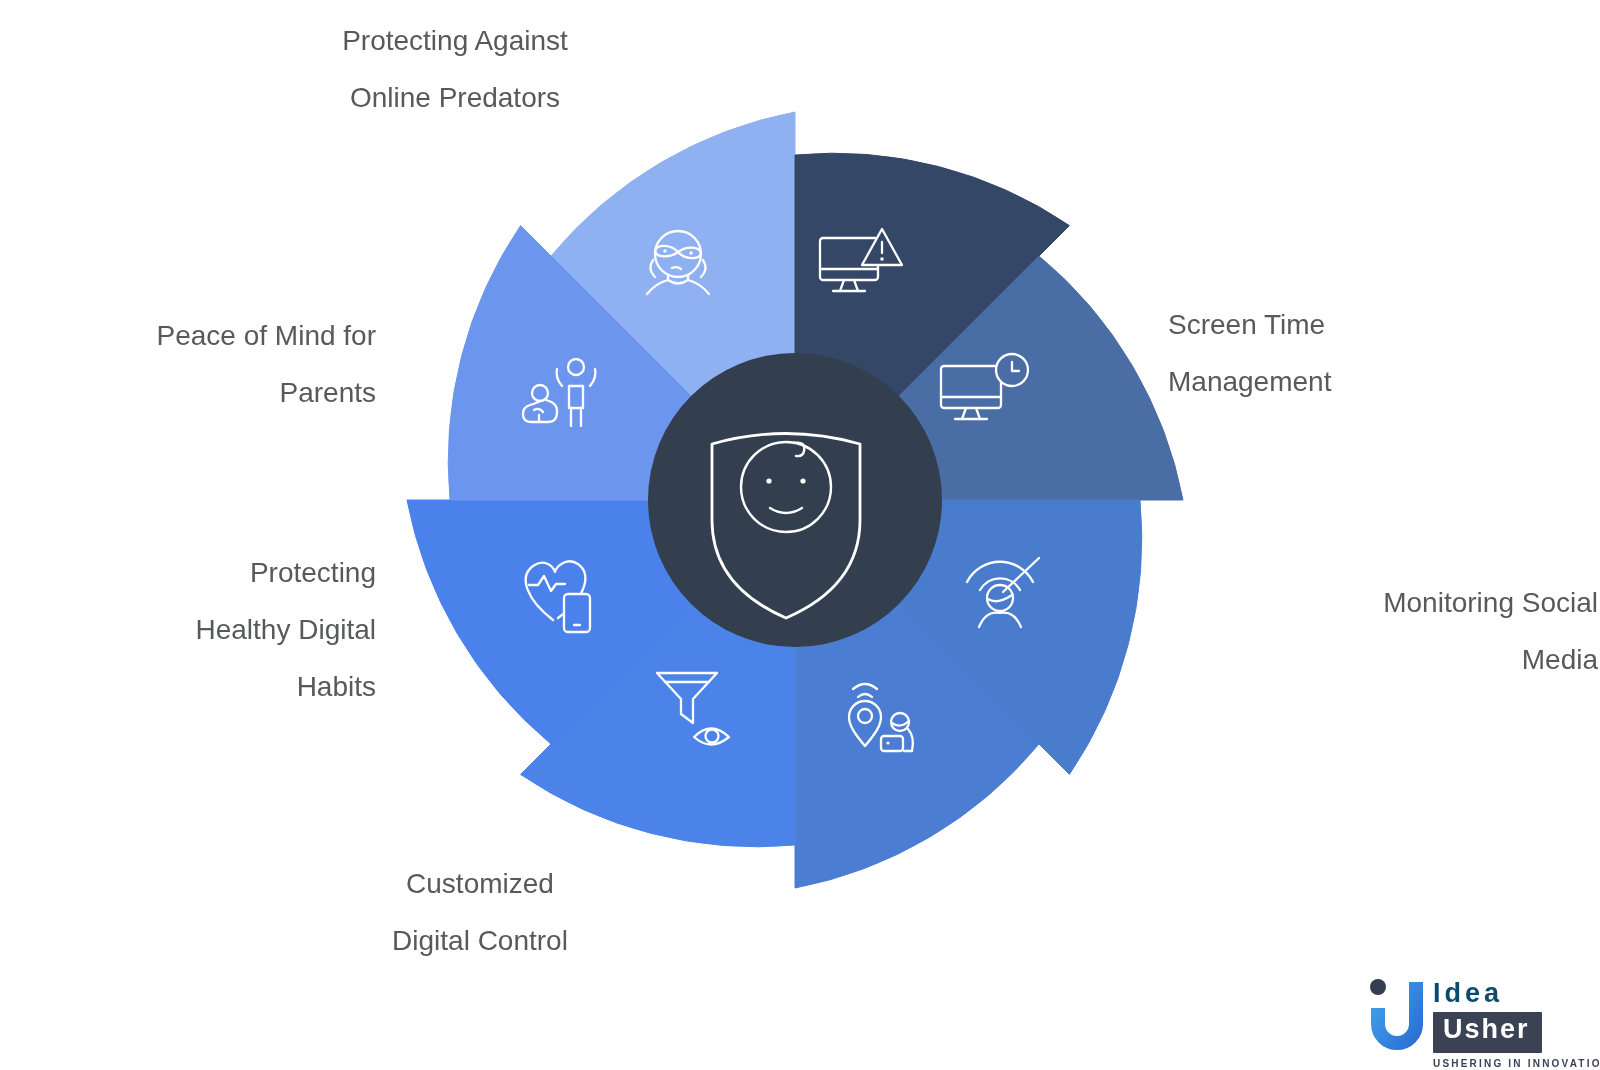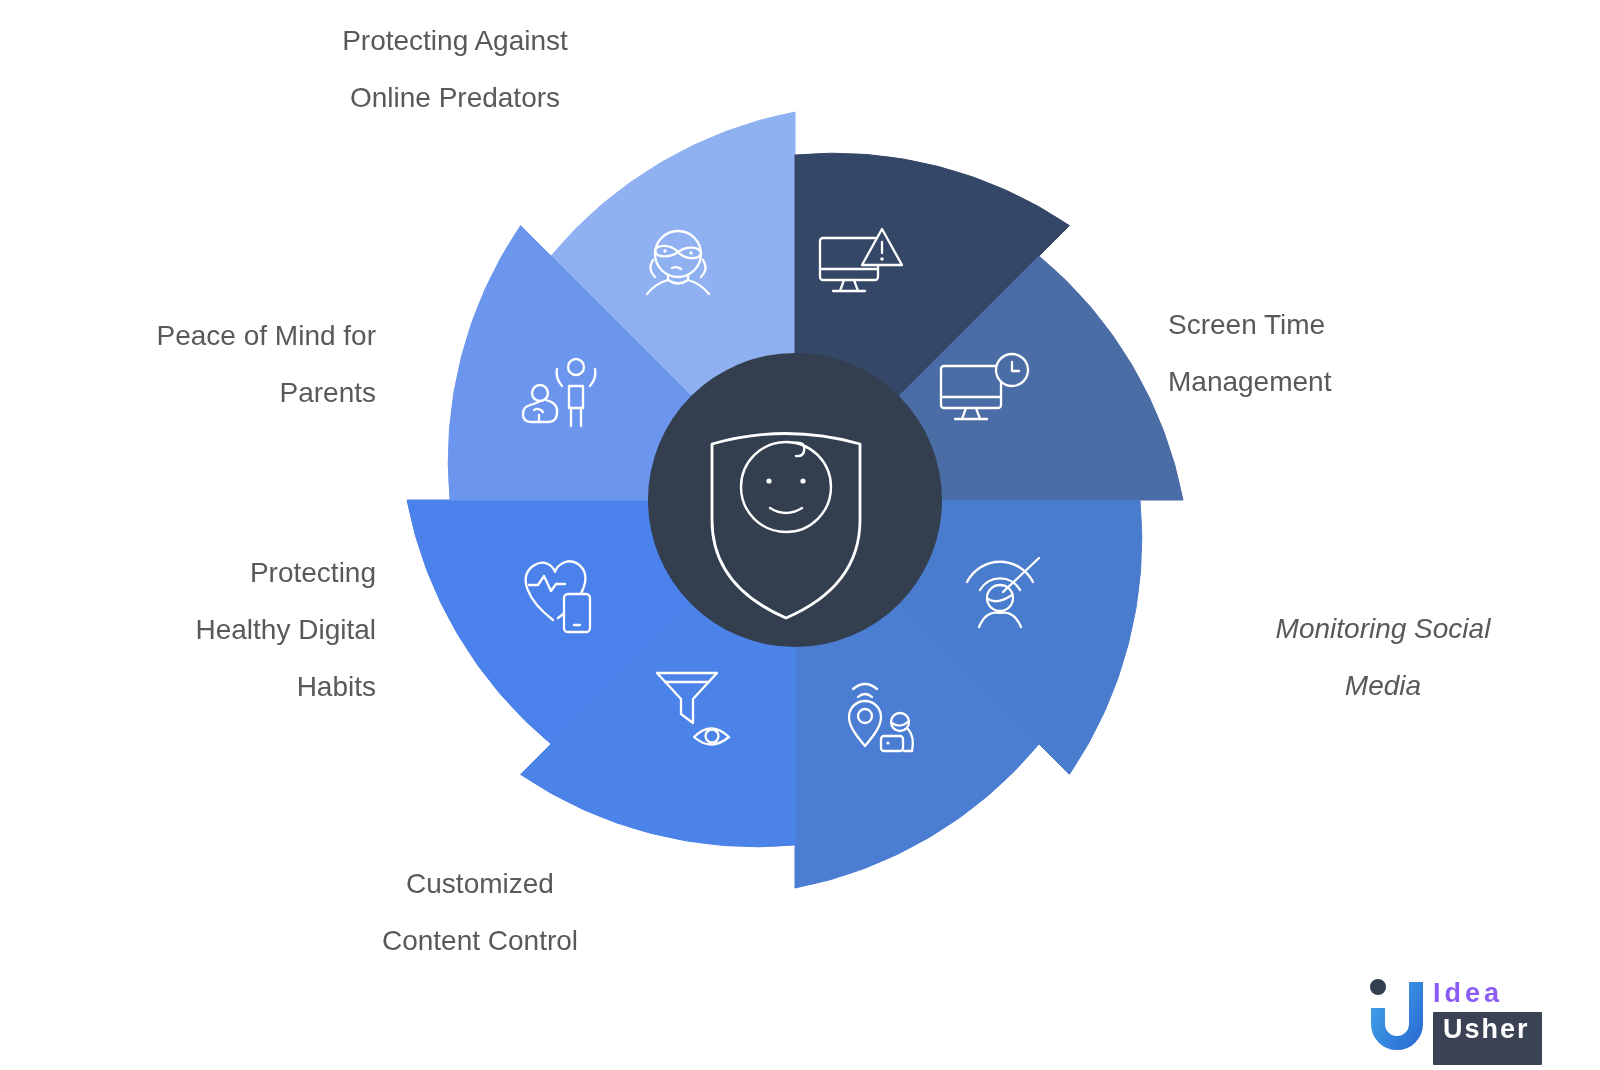--- a/index.html
+++ b/index.html
@@ -3,31 +3,31 @@
 <meta charset="utf-8">
 <style>
   html,body{margin:0;padding:0;background:#fff;}
   #stage{position:relative;width:1600px;height:1070px;background:#fff;overflow:hidden;
          font-family:"Liberation Sans",sans-serif;}
   #wheel-svg{position:absolute;left:0;top:0;}
   .lbl{position:absolute;font-size:28px;line-height:57px;color:#58595B;white-space:pre-line;}
   #lbl-predators{left:230px;top:12px;width:450px;text-align:center;}
   #lbl-rising{left:915px;top:12px;width:420px;text-align:left;}
   #lbl-screen{left:1168px;top:296px;width:420px;text-align:left;}
-  #lbl-monitoring{left:1168px;top:600px;width:430px;text-align:center;font-style:italic;}
+  #lbl-monitoring{left:1168px;top:574px;width:430px;text-align:right;}
   #lbl-location{left:915px;top:855px;width:460px;text-align:left;}
   #lbl-content{left:280px;top:855px;width:400px;text-align:center;}
   #lbl-healthy{left:60px;top:544px;width:316px;text-align:right;}
   #lbl-peace{left:55px;top:295px;width:321px;text-align:right;margin-top:12px;}
   #logo{position:absolute;left:1363px;top:972px;display:flex;align-items:flex-start;}
   #logo-mark{flex:0 0 auto;}
   #logo-texts{margin-left:4px;display:flex;flex-direction:column;align-items:flex-start;}
-  #logo-idea{color:#8b5cf6;font-size:27px;font-weight:bold;letter-spacing:4px;margin-top:6px;}
+  #logo-idea{color:#0c4a6e;font-size:27px;font-weight:bold;letter-spacing:4px;margin-top:6px;}
   #logo-usher-box{background:#3a4254;color:#ffffff;font-size:27px;font-weight:bold;
-                  letter-spacing:2px;padding:2px 12px 20px 10px;margin-top:3px;border-radius:1px;}
+                  letter-spacing:2px;padding:2px 12px 8px 10px;margin-top:3px;border-radius:1px;}
   #logo-tagline{color:#3a4254;font-size:10px;font-weight:bold;letter-spacing:2.2px;margin-top:5px;white-space:nowrap;}
   .ic{stroke:#ffffff;stroke-width:2.3;fill:none;stroke-linecap:round;stroke-linejoin:round;}
   .ic-center{stroke:#ffffff;stroke-width:2.8;fill:none;stroke-linecap:round;stroke-linejoin:round;}
 </style>
 </head>
 <body>
 
 <div id="stage">
 
   <svg id="wheel-svg" width="1600" height="1070" viewBox="0 0 1600 1070">
@@ -133,21 +133,21 @@
     </g>
   </svg>
 
   <div class="lbl" id="lbl-predators">Protecting Against
 Online Predators</div>
   <div class="lbl" id="lbl-screen">Screen Time
 Management</div>
   <div class="lbl" id="lbl-monitoring">Monitoring Social
 Media</div>
   <div class="lbl" id="lbl-content">Customized
-Content Control</div>
+Digital Control</div>
   <div class="lbl" id="lbl-healthy">Protecting
 Healthy Digital
 Habits</div>
   <div class="lbl" id="lbl-peace">Peace of Mind for
 Parents</div>
 
   <div id="logo">
     <svg id="logo-mark" width="66" height="92" viewBox="0 0 66 92">
       <defs>
         <linearGradient id="ug" x1="0" y1="0" x2="1" y2="1">

